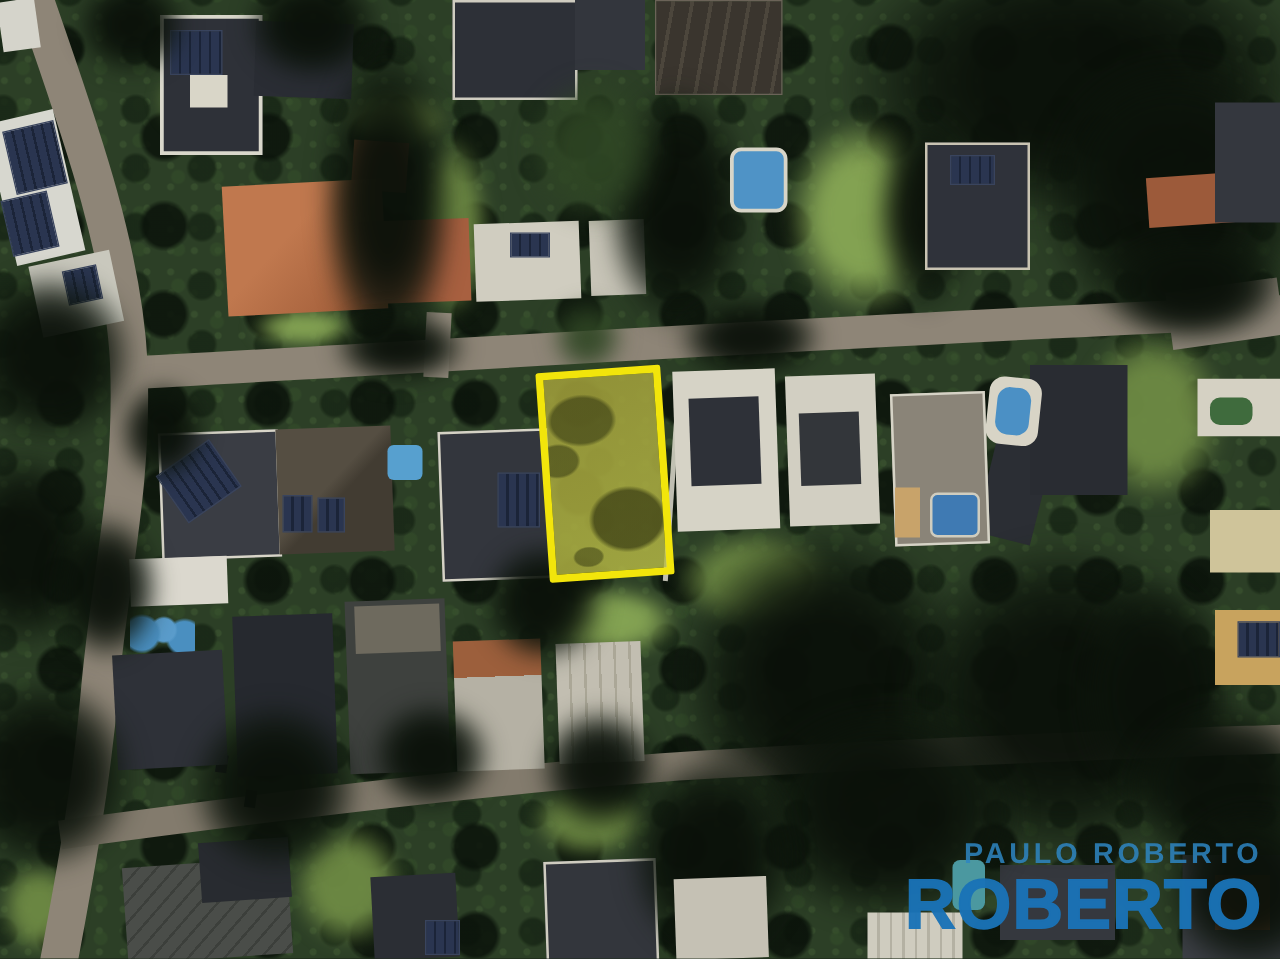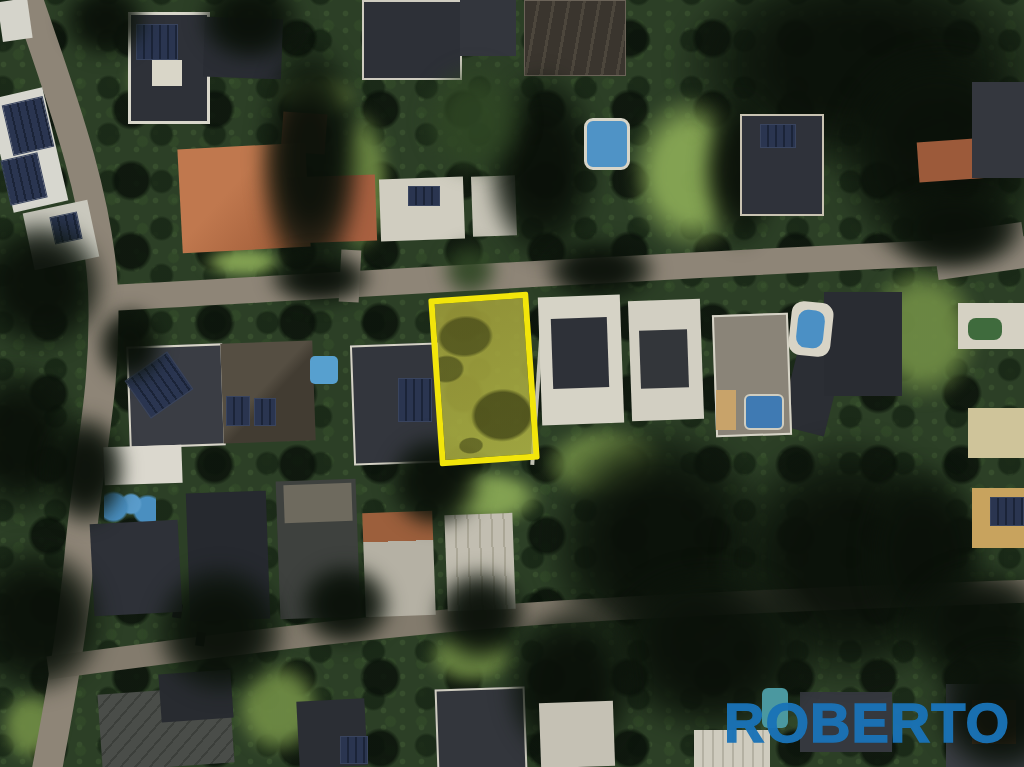--- a/index.html
+++ b/index.html
@@ -267,15 +267,16 @@
   <div class="tree t23"></div>
   <div class="tree t24"></div>
   <div class="tree t25"></div>
   <div class="tree t26"></div>
   <div class="shrub s1"></div>
   <div class="shrub s2"></div>
 
   <div class="lot"></div>
 
   <div class="wm">
+    <div class="wm-top">PAULO ROBERTO</div>
     <div class="wm-main">ROBERTO</div>
   </div>
 </div>
 
 </body></html>

